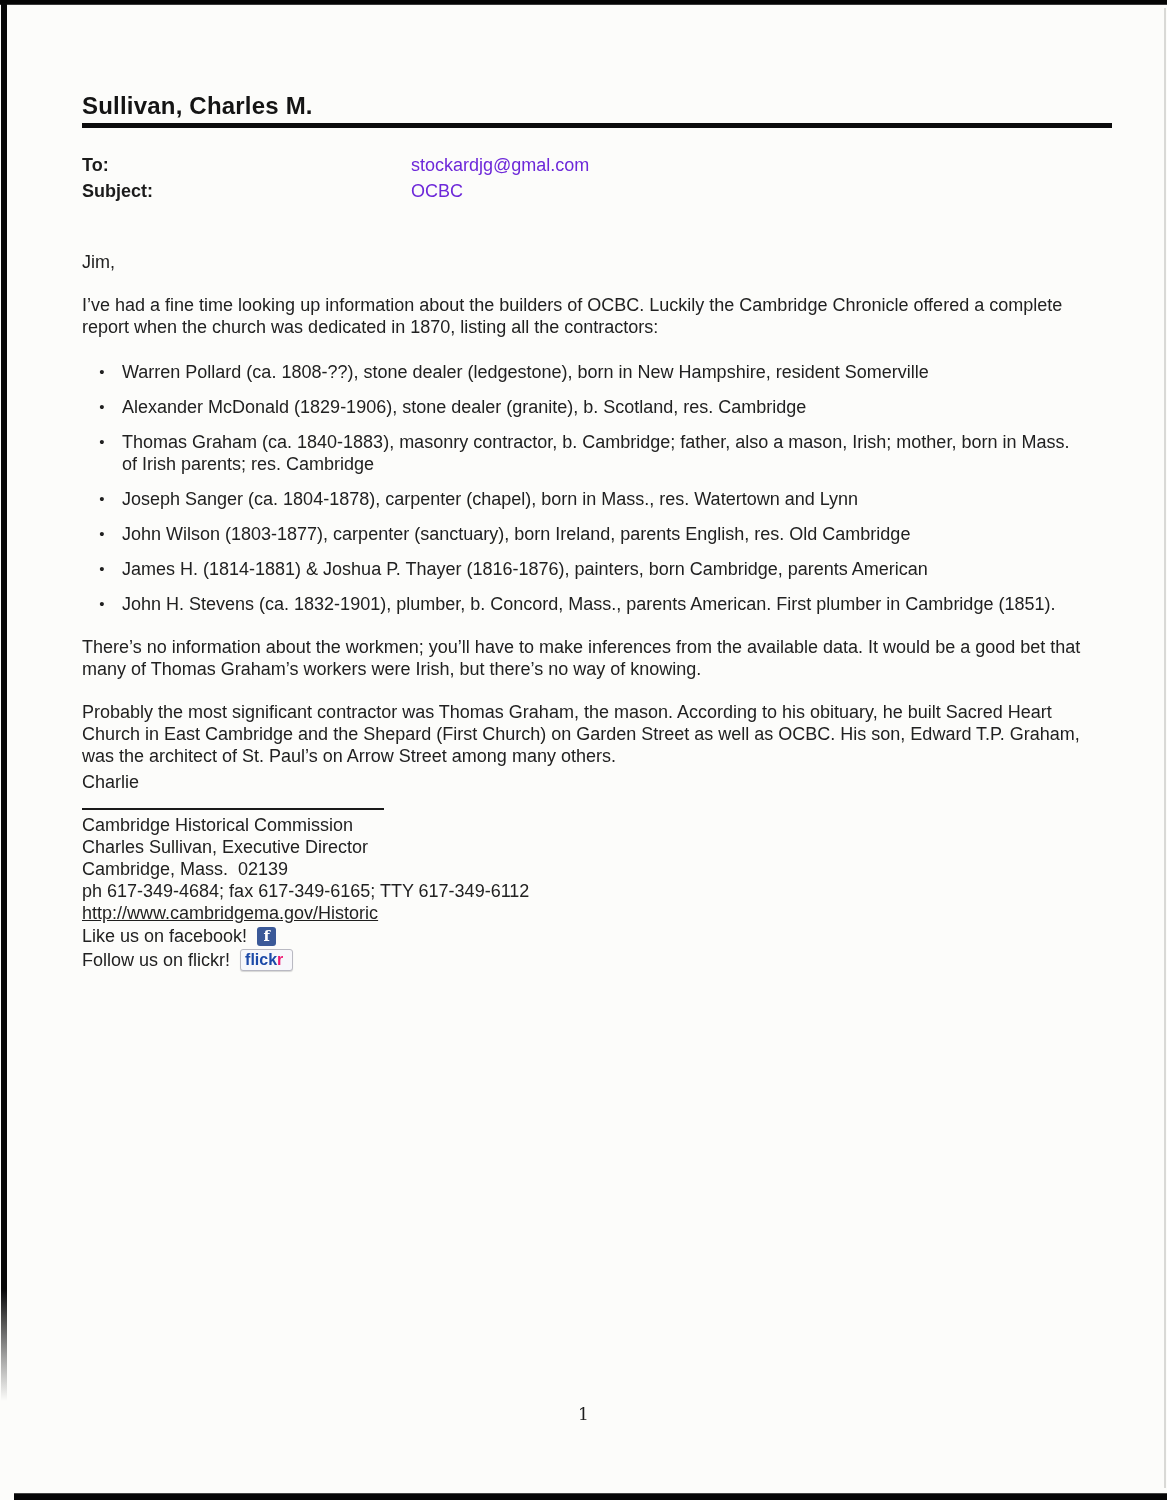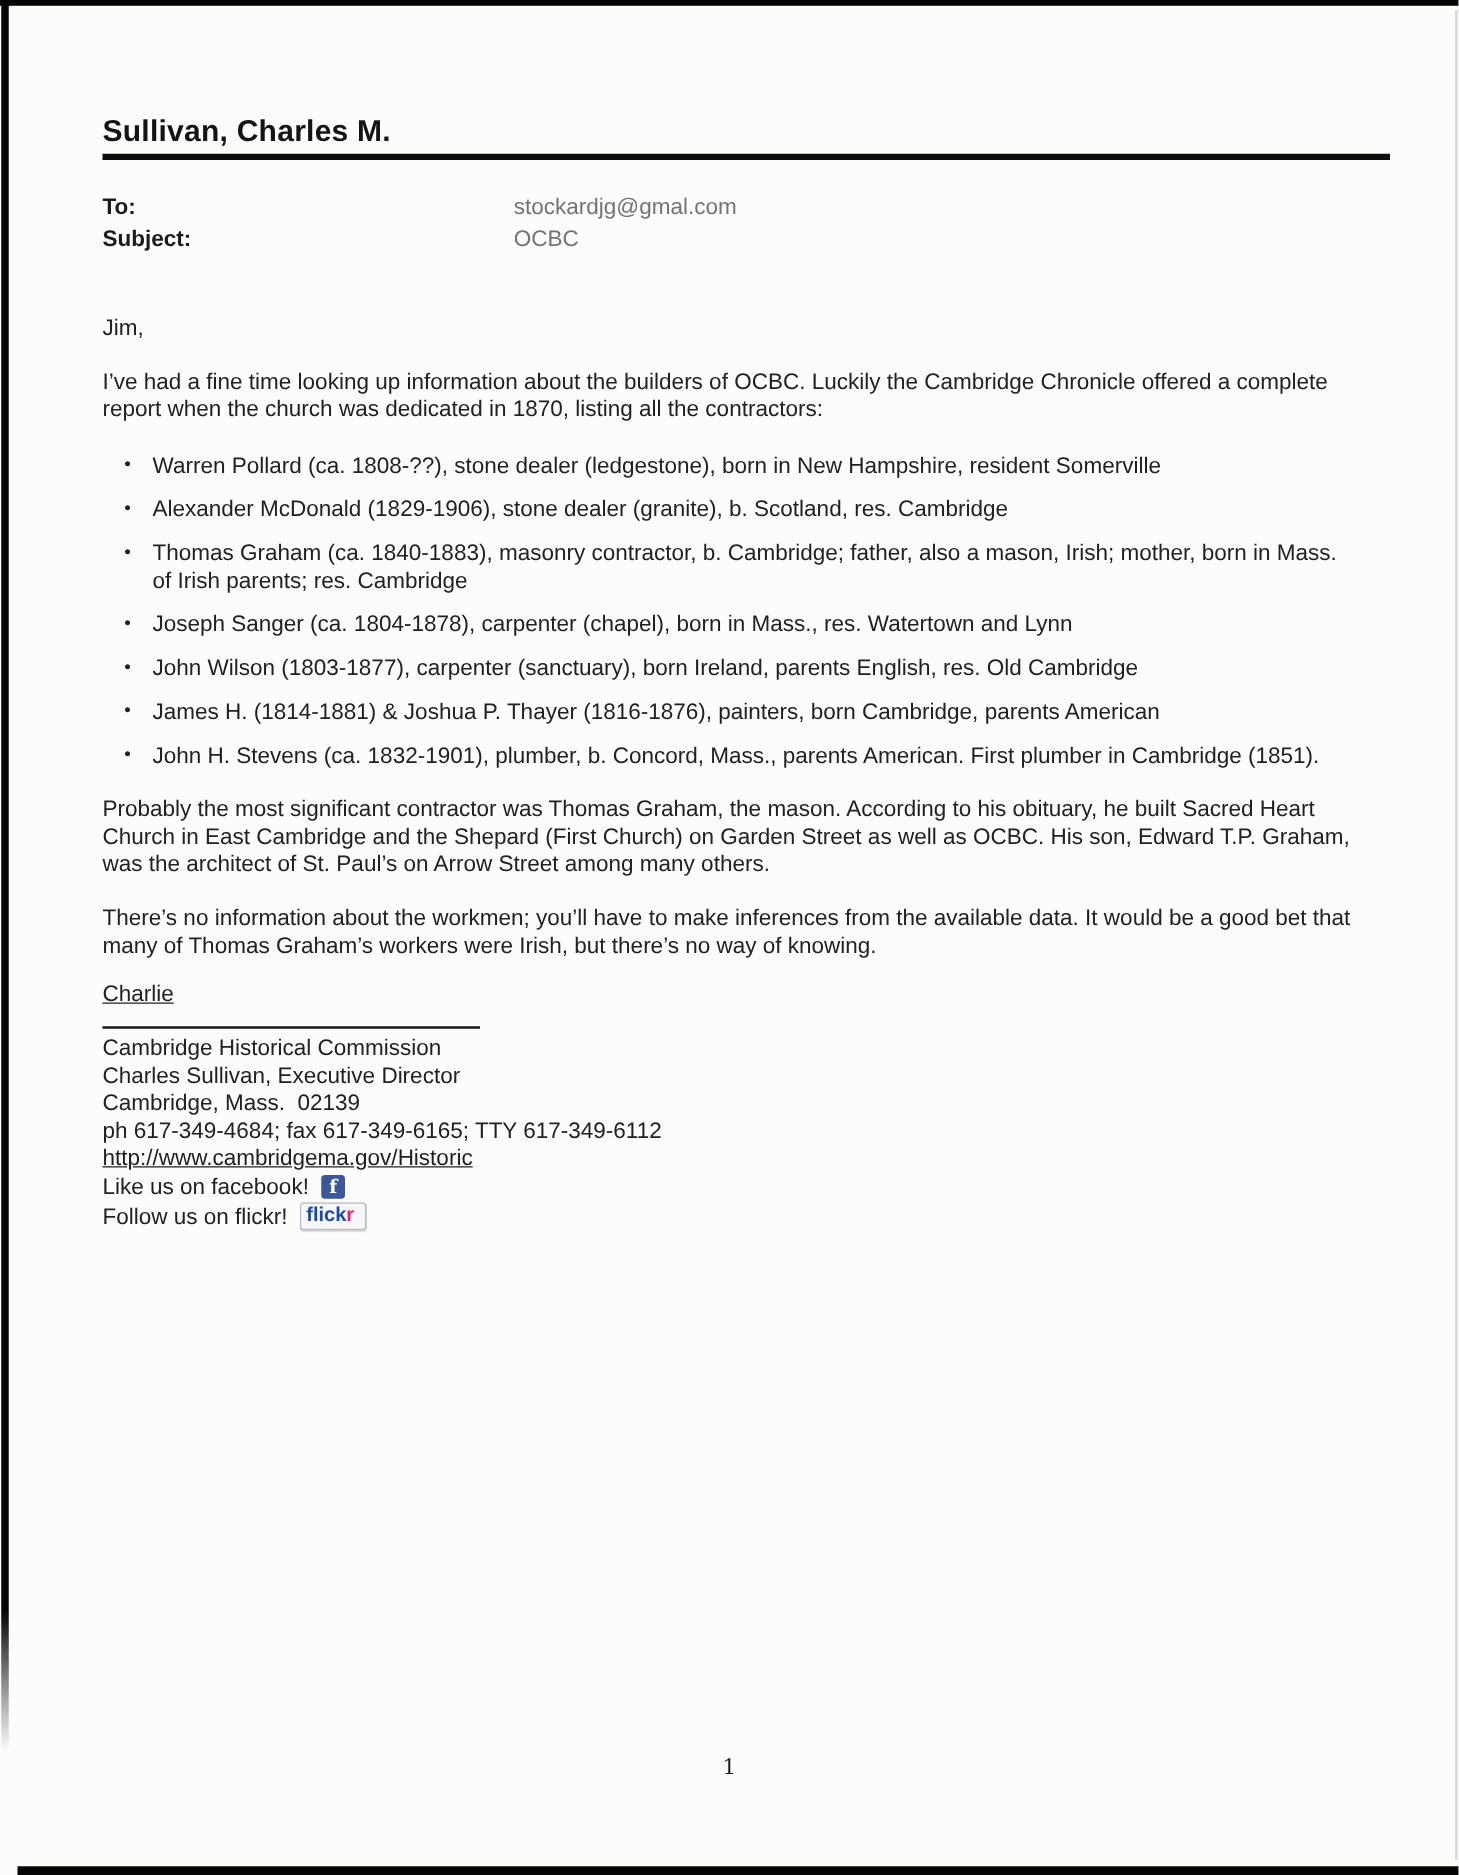--- a/index.html
+++ b/index.html
@@ -38,28 +38,28 @@
     font-size: 18px; line-height: 22px;
   }
   .doc-title {
     font-size: 24px; line-height: 26px; font-weight: 700; color: #141414;
     letter-spacing: 0.2px;
   }
   .title-rule { height: 5px; background: #0c0c0c; margin-top: 4px; }
   .meta { margin-top: 24px; }
   .meta-row { display: flex; line-height: 26px; gap: 36px; }
   .meta-label { width: 293px; font-weight: 700; color: #1b1b1b; }
-  .meta-value { color: #737373; text-align: right; }
+  .meta-value { color: #6d28d9; text-align: right; }
   .greeting { margin-top: 47px; }
   .para { margin-top: 21px; }
   .bullet-list { margin-top: 23px; list-style: none; }
   .bullet-item { display: flex; margin-bottom: 13px; }
   .bullet-dot { width: 40px; text-align: center; flex: 0 0 40px; font-size: 15px; }
   .bullet-text { width: 958px; }
-  .closing { margin-top: 17px; text-decoration: underline; }
+  .closing { margin-top: 4px; }
   .signature { margin-top: 15px; }
   .sig-rule { width: 302px; height: 2px; background: #1a1a1a; margin-bottom: 4px; }
   .sig-line { line-height: 22px; white-space: pre-wrap; }
   .sig-link { color: #1f1f1f; text-decoration: underline; line-height: 22px; display: inline-block; }
   .social-line { line-height: 24px; display: flex; align-items: center; gap: 10px; }
   .fb-icon {
     display: inline-block; width: 19px; height: 19px; border-radius: 3px;
     background: #3b5998; color: #ffffff; font-weight: 700; font-size: 15px;
     text-align: center; line-height: 19px; font-family: "DejaVu Serif", serif;
   }
@@ -130,23 +130,23 @@
       <li class="bullet-item">
         <span class="bullet-dot">•</span>
         <span class="bullet-text">James H. (1814-1881) &amp; Joshua P. Thayer (1816-1876), painters, born Cambridge, parents American</span>
       </li>
       <li class="bullet-item">
         <span class="bullet-dot">•</span>
         <span class="bullet-text">John H. Stevens (ca. 1832-1901), plumber, b. Concord, Mass., parents American. First plumber in Cambridge (1851).</span>
       </li>
     </ul>
 
+    <div class="para">There’s no information about the workmen; you’ll have to make inferences from the available data. It would be a good bet that many of Thomas Graham’s workers were Irish, but there’s no way of knowing.</div>
+
     <div class="para">Probably the most significant contractor was Thomas Graham, the mason. According to his obituary, he built Sacred Heart Church in East Cambridge and the Shepard (First Church) on Garden Street as well as OCBC. His son, Edward T.P. Graham, was the architect of St. Paul’s on Arrow Street among many others.</div>
-
-    <div class="para">There’s no information about the workmen; you’ll have to make inferences from the available data. It would be a good bet that many of Thomas Graham’s workers were Irish, but there’s no way of knowing.</div>
 
     <div class="closing">Charlie</div>
 
     <div class="signature">
       <div class="sig-rule"></div>
       <div class="sig-line">Cambridge Historical Commission</div>
       <div class="sig-line">Charles Sullivan, Executive Director</div>
       <div class="sig-line">Cambridge, Mass.  02139</div>
       <div class="sig-line">ph 617-349-4684; fax 617-349-6165; TTY 617-349-6112</div>
       <div>

